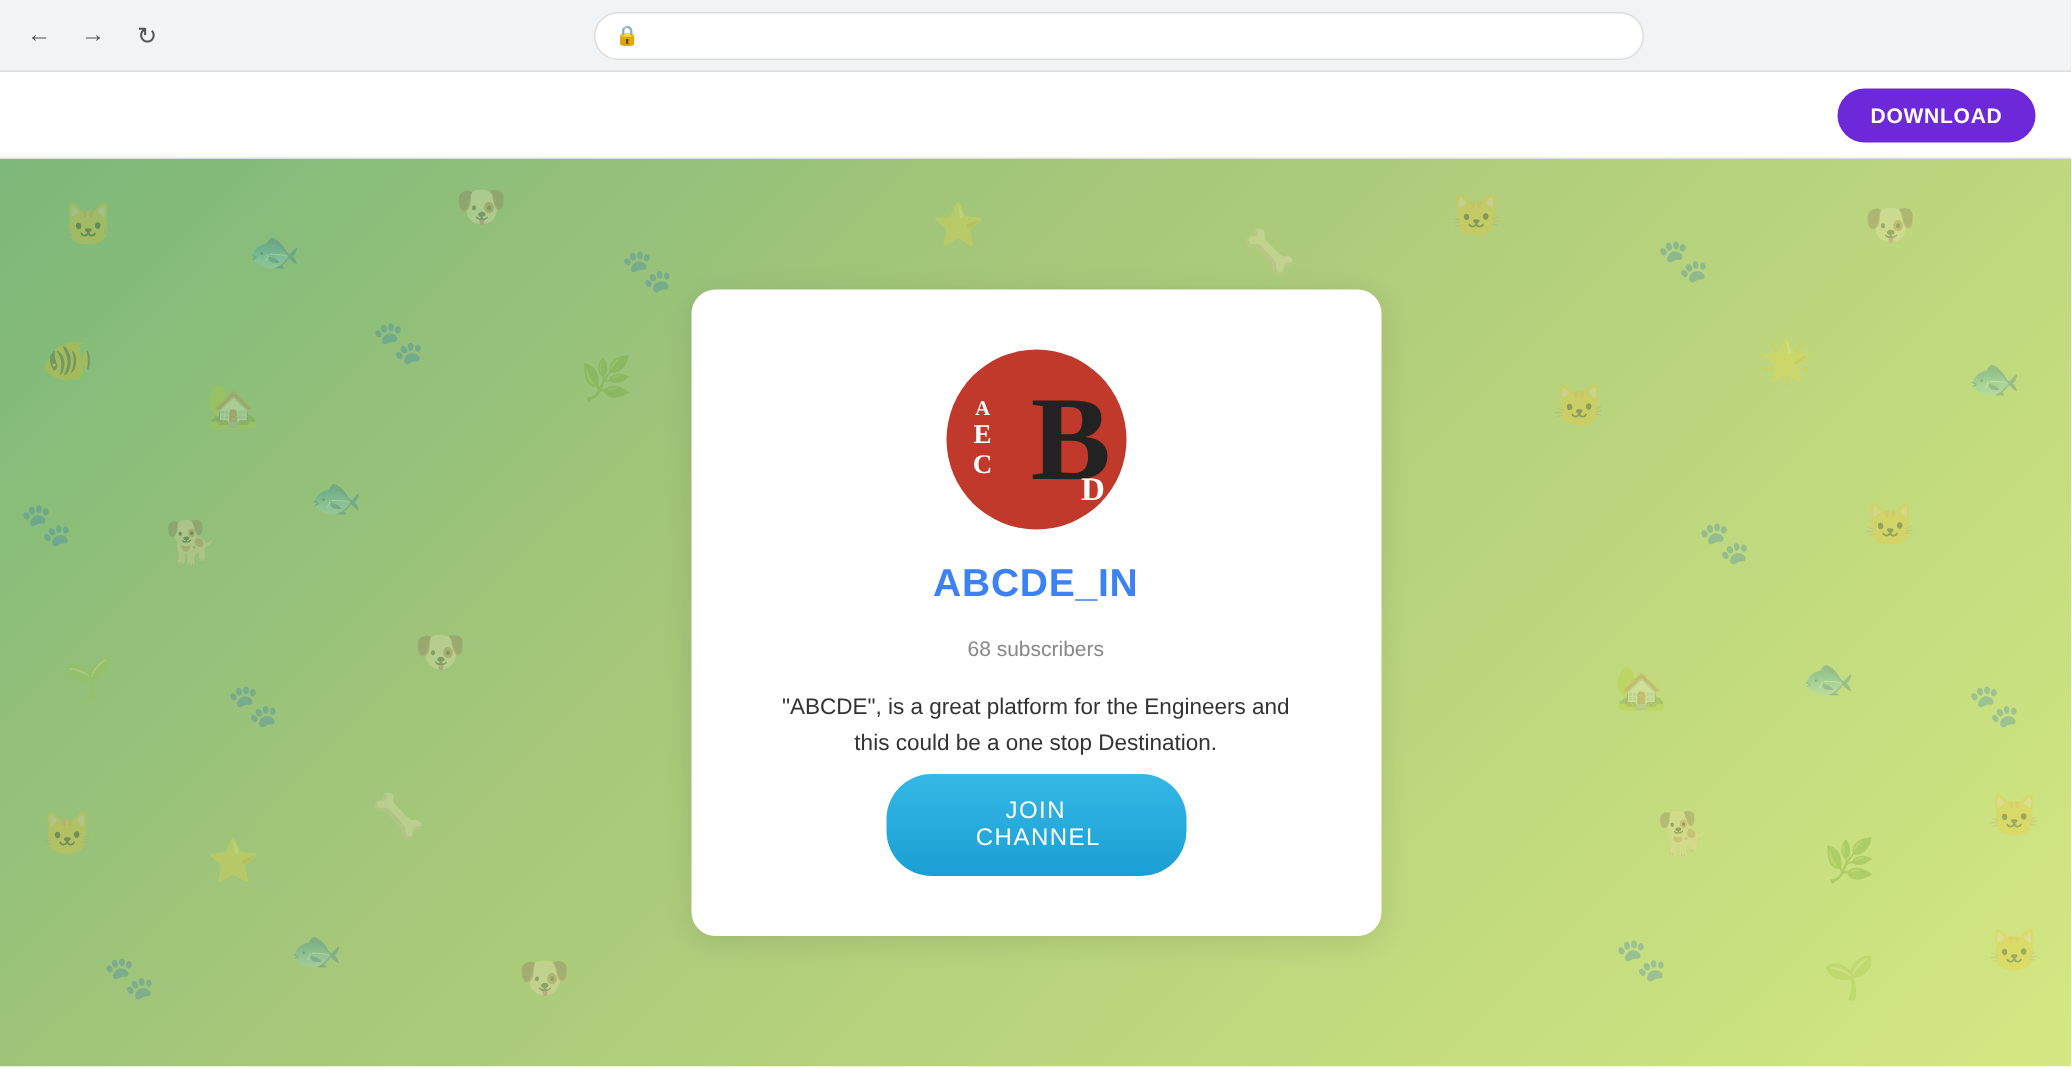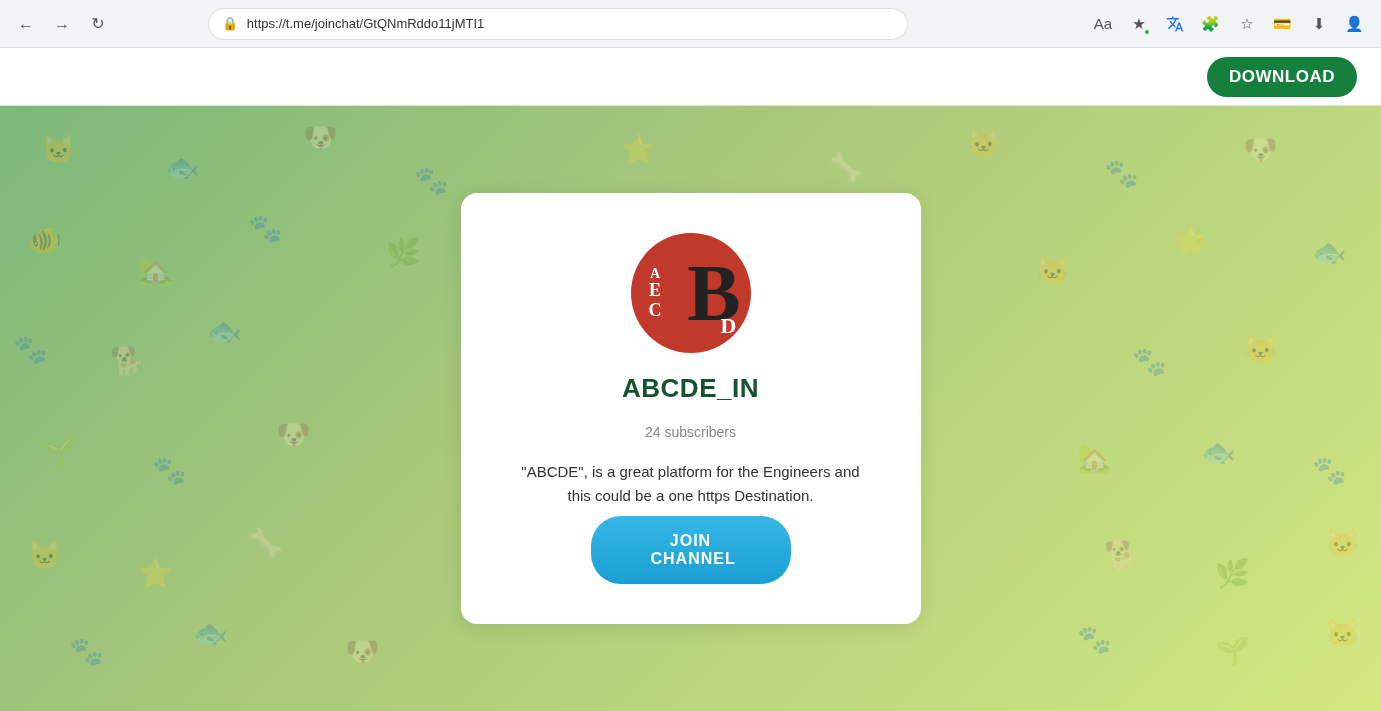--- a/index.html
+++ b/index.html
@@ -54,23 +54,23 @@
       border-bottom: 1px solid #e0e0e0;
     }
     .telegram-logo { display: flex; align-items: center; gap: 10px; }
     .telegram-circle {
       width: 36px; height: 36px; background: #2AABEE; border-radius: 50%;
       display: flex; align-items: center; justify-content: center;
       color: white; font-size: 20px;
     }
     .telegram-name { font-size: 22px; font-weight: 600; color: #222; }
     .download-btn {
-      margin-left: auto; background: #15803d; color: white;
+      margin-left: auto; background: #6d28d9; color: white;
       border: none; border-radius: 20px; padding: 10px 22px;
-      font-size: 17px; font-weight: 700; cursor: pointer; letter-spacing: 0.5px;
+      font-size: 14px; font-weight: 700; cursor: pointer; letter-spacing: 0.5px;
     }
 
     
     .main-content {
       height: calc(711px - 48px - 58px);
       background: linear-gradient(135deg, #7cb87a 0%, #a8c87a 40%, #d4e882 100%);
       position: relative;
       display: flex;
       align-items: center;
       justify-content: center;
@@ -125,73 +125,56 @@
       font-size: 18px; font-weight: 700; color: white;
       font-family: 'Georgia', serif;
     }
     .d-letter {
       position: absolute; right: 14px; bottom: 14px;
       font-size: 22px; font-weight: 700; color: white;
       font-family: 'Georgia', serif;
     }
 
     .channel-name {
-      font-size: 26px; font-weight: 800; color: #14532d;
+      font-size: 26px; font-weight: 800; color: #3b82f6;
       margin-bottom: 20px; letter-spacing: 0.5px;
     }
     .subscriber-count {
       font-size: 14px; color: #888; margin-bottom: 20px;
     }
     .channel-desc {
       font-size: 15px; color: #333; line-height: 1.6;
       margin-bottom: 8px;
     }
     .queries-label {
       font-size: 15px; color: #333; margin-top: 12px;
     }
     .queries-link {
       color: #2AABEE; font-size: 15px; text-decoration: none;
       display: block; margin-bottom: 24px;
     }
     .join-btn {
       background: linear-gradient(180deg, #35b8e6 0%, #1a9fd4 100%);
       color: white; border: none; border-radius: 30px;
-      padding: 16px 60px; font-size: 16px; font-weight: 700;
+      padding: 16px 60px; font-size: 16px; font-weight: 400;
       cursor: pointer; letter-spacing: 1px;
       width: 200px;
     }
   </style>
 </head>
 <body>
 
 <div class="browser-chrome">
   <div class="nav-buttons">
     <button class="nav-btn">←</button>
     <button class="nav-btn">→</button>
     <button class="nav-btn">↻</button>
   </div>
   <div class="address-bar">
     <span class="lock-icon">🔒</span>
-    <span class="address-text">https://t.me/joinchat/GtQNmRddo11jMTI1</span>
-  </div>
-  <div class="browser-actions">
-    <button class="browser-icon-btn">Aa</button>
-    <button class="browser-icon-btn green-dot-btn">
-      ★<div class="green-dot"></div>
-    </button>
-    <button class="browser-icon-btn">
-      <svg width="18" height="18" viewBox="0 0 24 24" fill="#1a73e8">
-          <path d="M12.87 15.07l-2.54-2.51.03-.03c1.74-1.94 2.98-4.17 3.71-6.53H17V4h-7V2H8v2H1v1.99h11.17C11.5 7.92 10.44 9.75 9 11.35 8.07 10.32 7.3 9.19 6.69 8h-2c.73 1.63 1.73 3.17 2.98 4.56l-5.09 5.02L4 19l5-5 3.11 3.11.76-2.04zM18.5 10h-2L12 22h2l1.12-3h4.75L21 22h2l-4.5-12zm-2.62 7l1.62-4.33L19.12 17h-3.24z"></path>
-        </svg>
-    </button>
-    <button class="browser-icon-btn">🧩</button>
-    <button class="browser-icon-btn">☆</button>
-    <button class="browser-icon-btn">💳</button>
-    <button class="browser-icon-btn">⬇</button>
-    <button class="browser-icon-btn">👤</button>
   </div>
 </div>
 
 <div class="telegram-header">
   <button class="download-btn">DOWNLOAD</button>
 </div>
 
 <div class="main-content">
 
   <div class="bg-pattern">
@@ -245,20 +228,20 @@
           <span style="font-size:14px;color:white;font-weight:700;font-family:Georgia,serif">A</span>
           <span style="font-size:18px;color:white;font-weight:700;font-family:Georgia,serif">E</span>
           <span style="font-size:18px;color:white;font-weight:700;font-family:Georgia,serif">C</span>
         </div>
         <span class="big-b">B</span>
         <span class="d-letter">D</span>
       </div>
     </div>
 
     <h1 class="channel-name">ABCDE_IN</h1>
-    <p class="subscriber-count">24 subscribers</p>
+    <p class="subscriber-count">68 subscribers</p>
     <p class="channel-desc">
       <span>"ABCDE", is a great platform for the Engineers and</span><br>
-      <span>this could be a one https Destination.</span>
+      <span>this could be a one stop Destination.</span>
     </p>
     <button class="join-btn">JOIN CHANNEL</button>
   </div>
 </div>
 
 </body></html>

